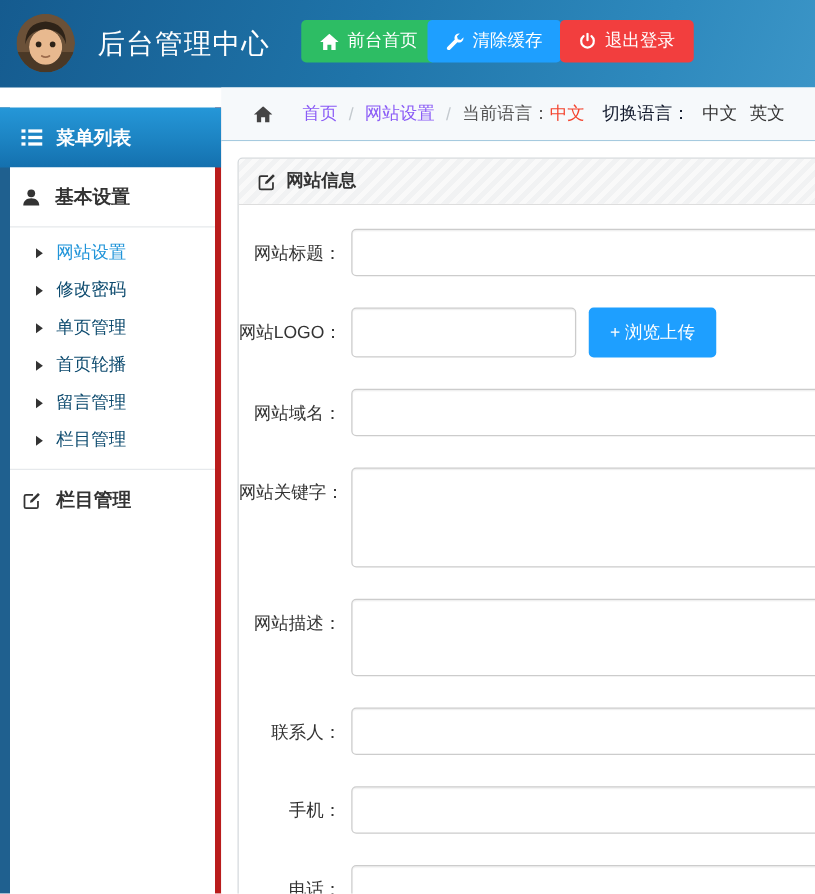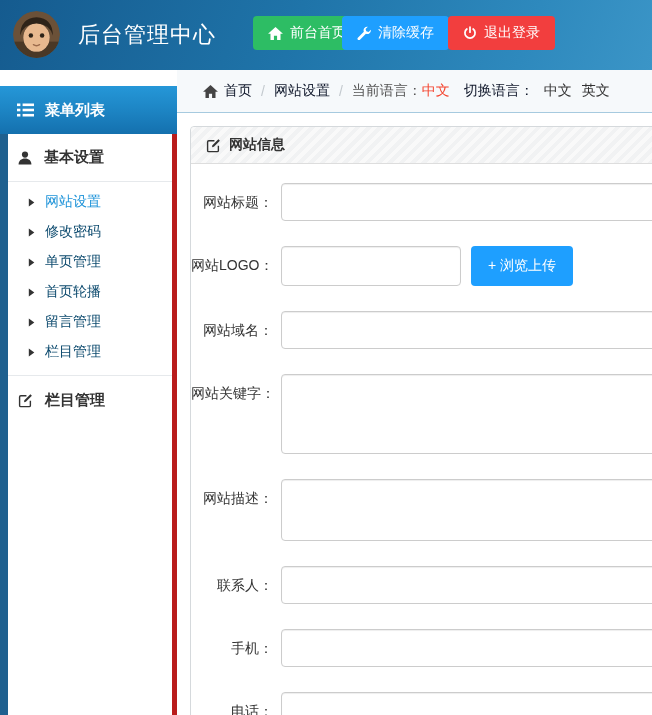--- a/index.html
+++ b/index.html
@@ -34,21 +34,21 @@
   .submenu { padding:5px 0 8px 0; border-bottom:1px solid #e6e9ec; }
   .sub-item { height:30px; display:flex; align-items:center; gap:10px; padding-left:20px;
               font-size:14px; color:#0c4a6e; cursor:pointer; }
   .sub-item .caret { color:#333; display:flex; }
   .sub-item.active { color:#2094d9; }
 
   
   .breadcrumb { position:absolute; top:70px; left:177px; width:475px; height:43px;
                 background:#f6f9fb; border-bottom:1px solid #a6cadf; display:flex;
                 align-items:center; padding-left:26px; font-size:14px; color:#555; }
-  .breadcrumb .crumb { display:flex; align-items:center; gap:6px; cursor:pointer; color:#0f172a; }
+  .breadcrumb .crumb { display:flex; align-items:center; gap:24px; cursor:pointer; color:#8b5cf6; }
   .breadcrumb .sep { color:#c3c9ce; margin:0 9px; }
   .breadcrumb .lang-red { color:#f4442e; cursor:pointer; }
   .breadcrumb .switch { margin-left:14px; color:#0f172a; }
   .breadcrumb .lang-link { color:#333; margin-left:10px; cursor:pointer; }
 
   
   .content { position:absolute; top:113px; left:177px; width:475px; bottom:0; background:#fff; }
   .panel { position:absolute; left:13px; top:13px; width:562px; height:700px;
            border:1px solid #d5d9dc; border-radius:4px; background:#fff; }
   .panel-header { height:37px; border-bottom:1px solid #ddd; border-radius:4px 4px 0 0;
@@ -92,21 +92,21 @@
           <path d="M7 24 Q7 7 23 6 Q39 7 39 24 Q36 13 23 12 Q10 13 7 24 Z" fill="#2e2318"></path>
           <circle cx="17.5" cy="24" r="2.2" fill="#2e2318"></circle>
           <circle cx="28.5" cy="24" r="2.2" fill="#2e2318"></circle>
           <path d="M20 33 Q23 35 26 33" stroke="#9c6b4c" stroke-width="1.4" fill="none" stroke-linecap="round"></path>
         </g>
       </svg>
     </div>
     <div class="header-title">后台管理中心</div>
 
     <div id="hbtns">
-        <button class="hbtn" style="left: 253px; background: rgb(45, 189, 100); justify-content: center;">
+        <button class="hbtn" style="left: 241px; background: rgb(45, 189, 100); justify-content: center;">
           <span style="display: flex;">
             <svg width="15" height="13" viewBox="0 0 16 14" fill="currentColor">
               <path d="M8 0 L16 7.2 H13.4 V14 H9.7 V9.4 H6.3 V14 H2.6 V7.2 H0 Z"></path>
             </svg>
           </span>
           <span>前台首页</span>
         </button>
         <button class="hbtn" style="left: 342px; background: rgb(30, 159, 255);">
           <span style="display: flex;">
             <svg width="14" height="14" viewBox="0 0 16 16" fill="currentColor">

